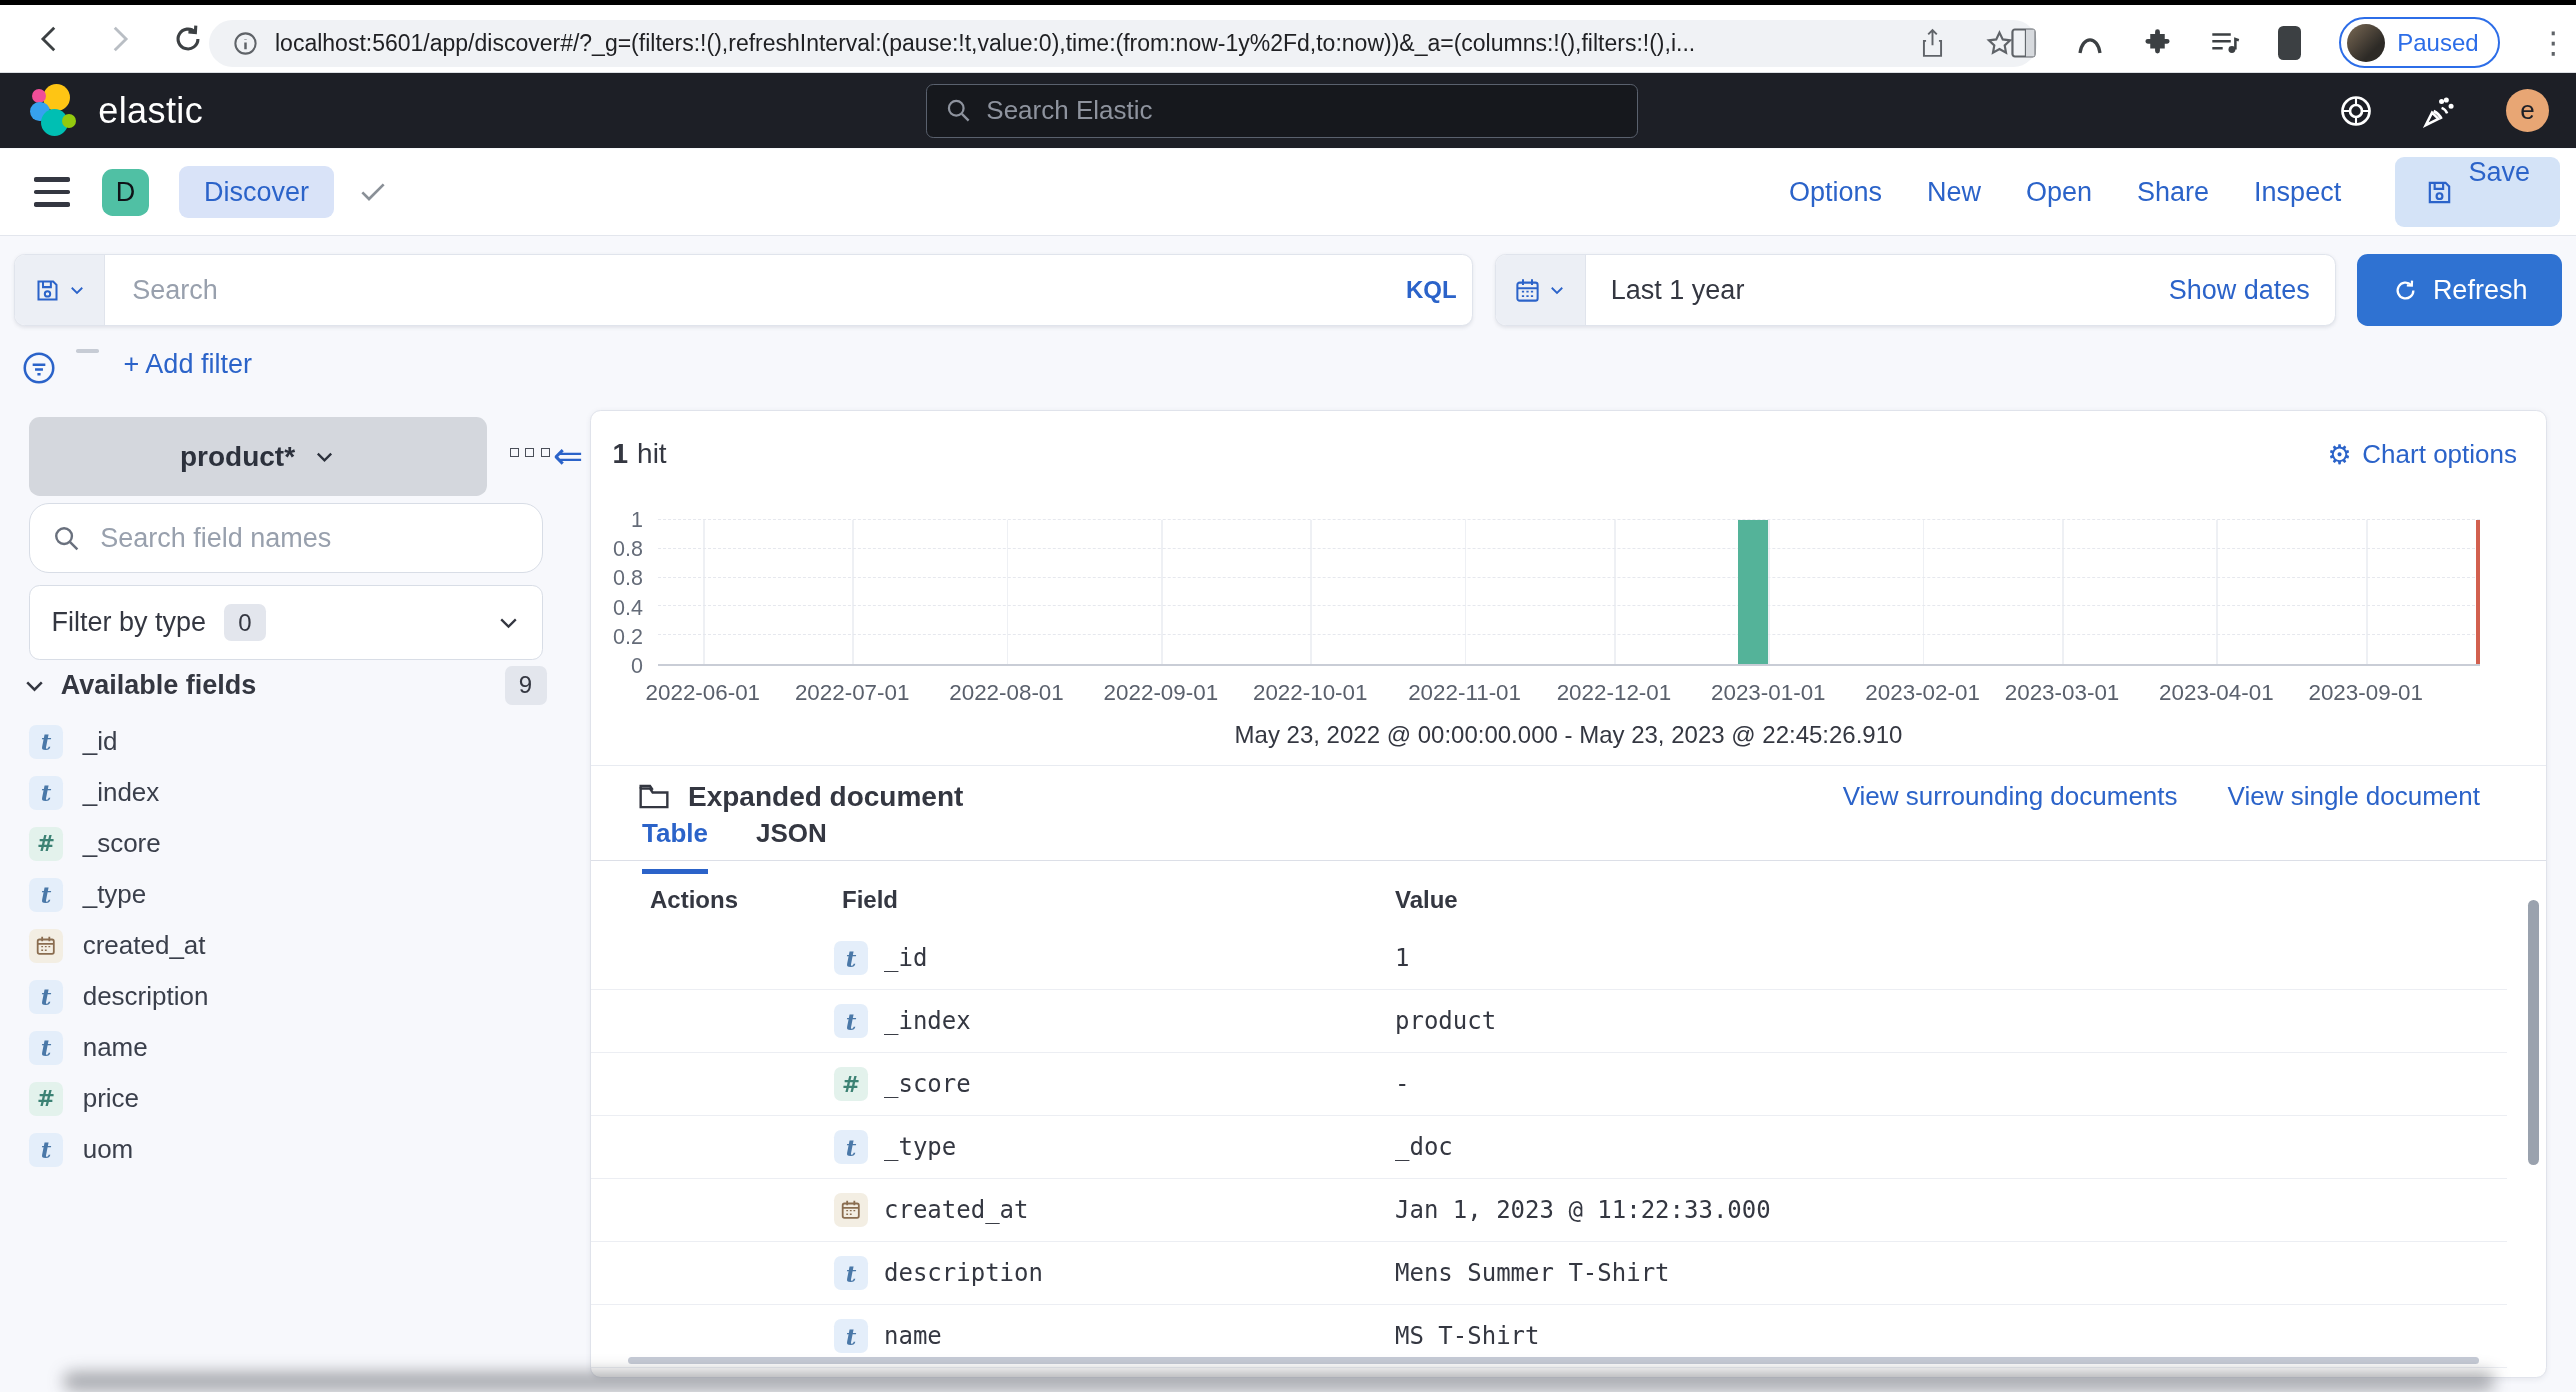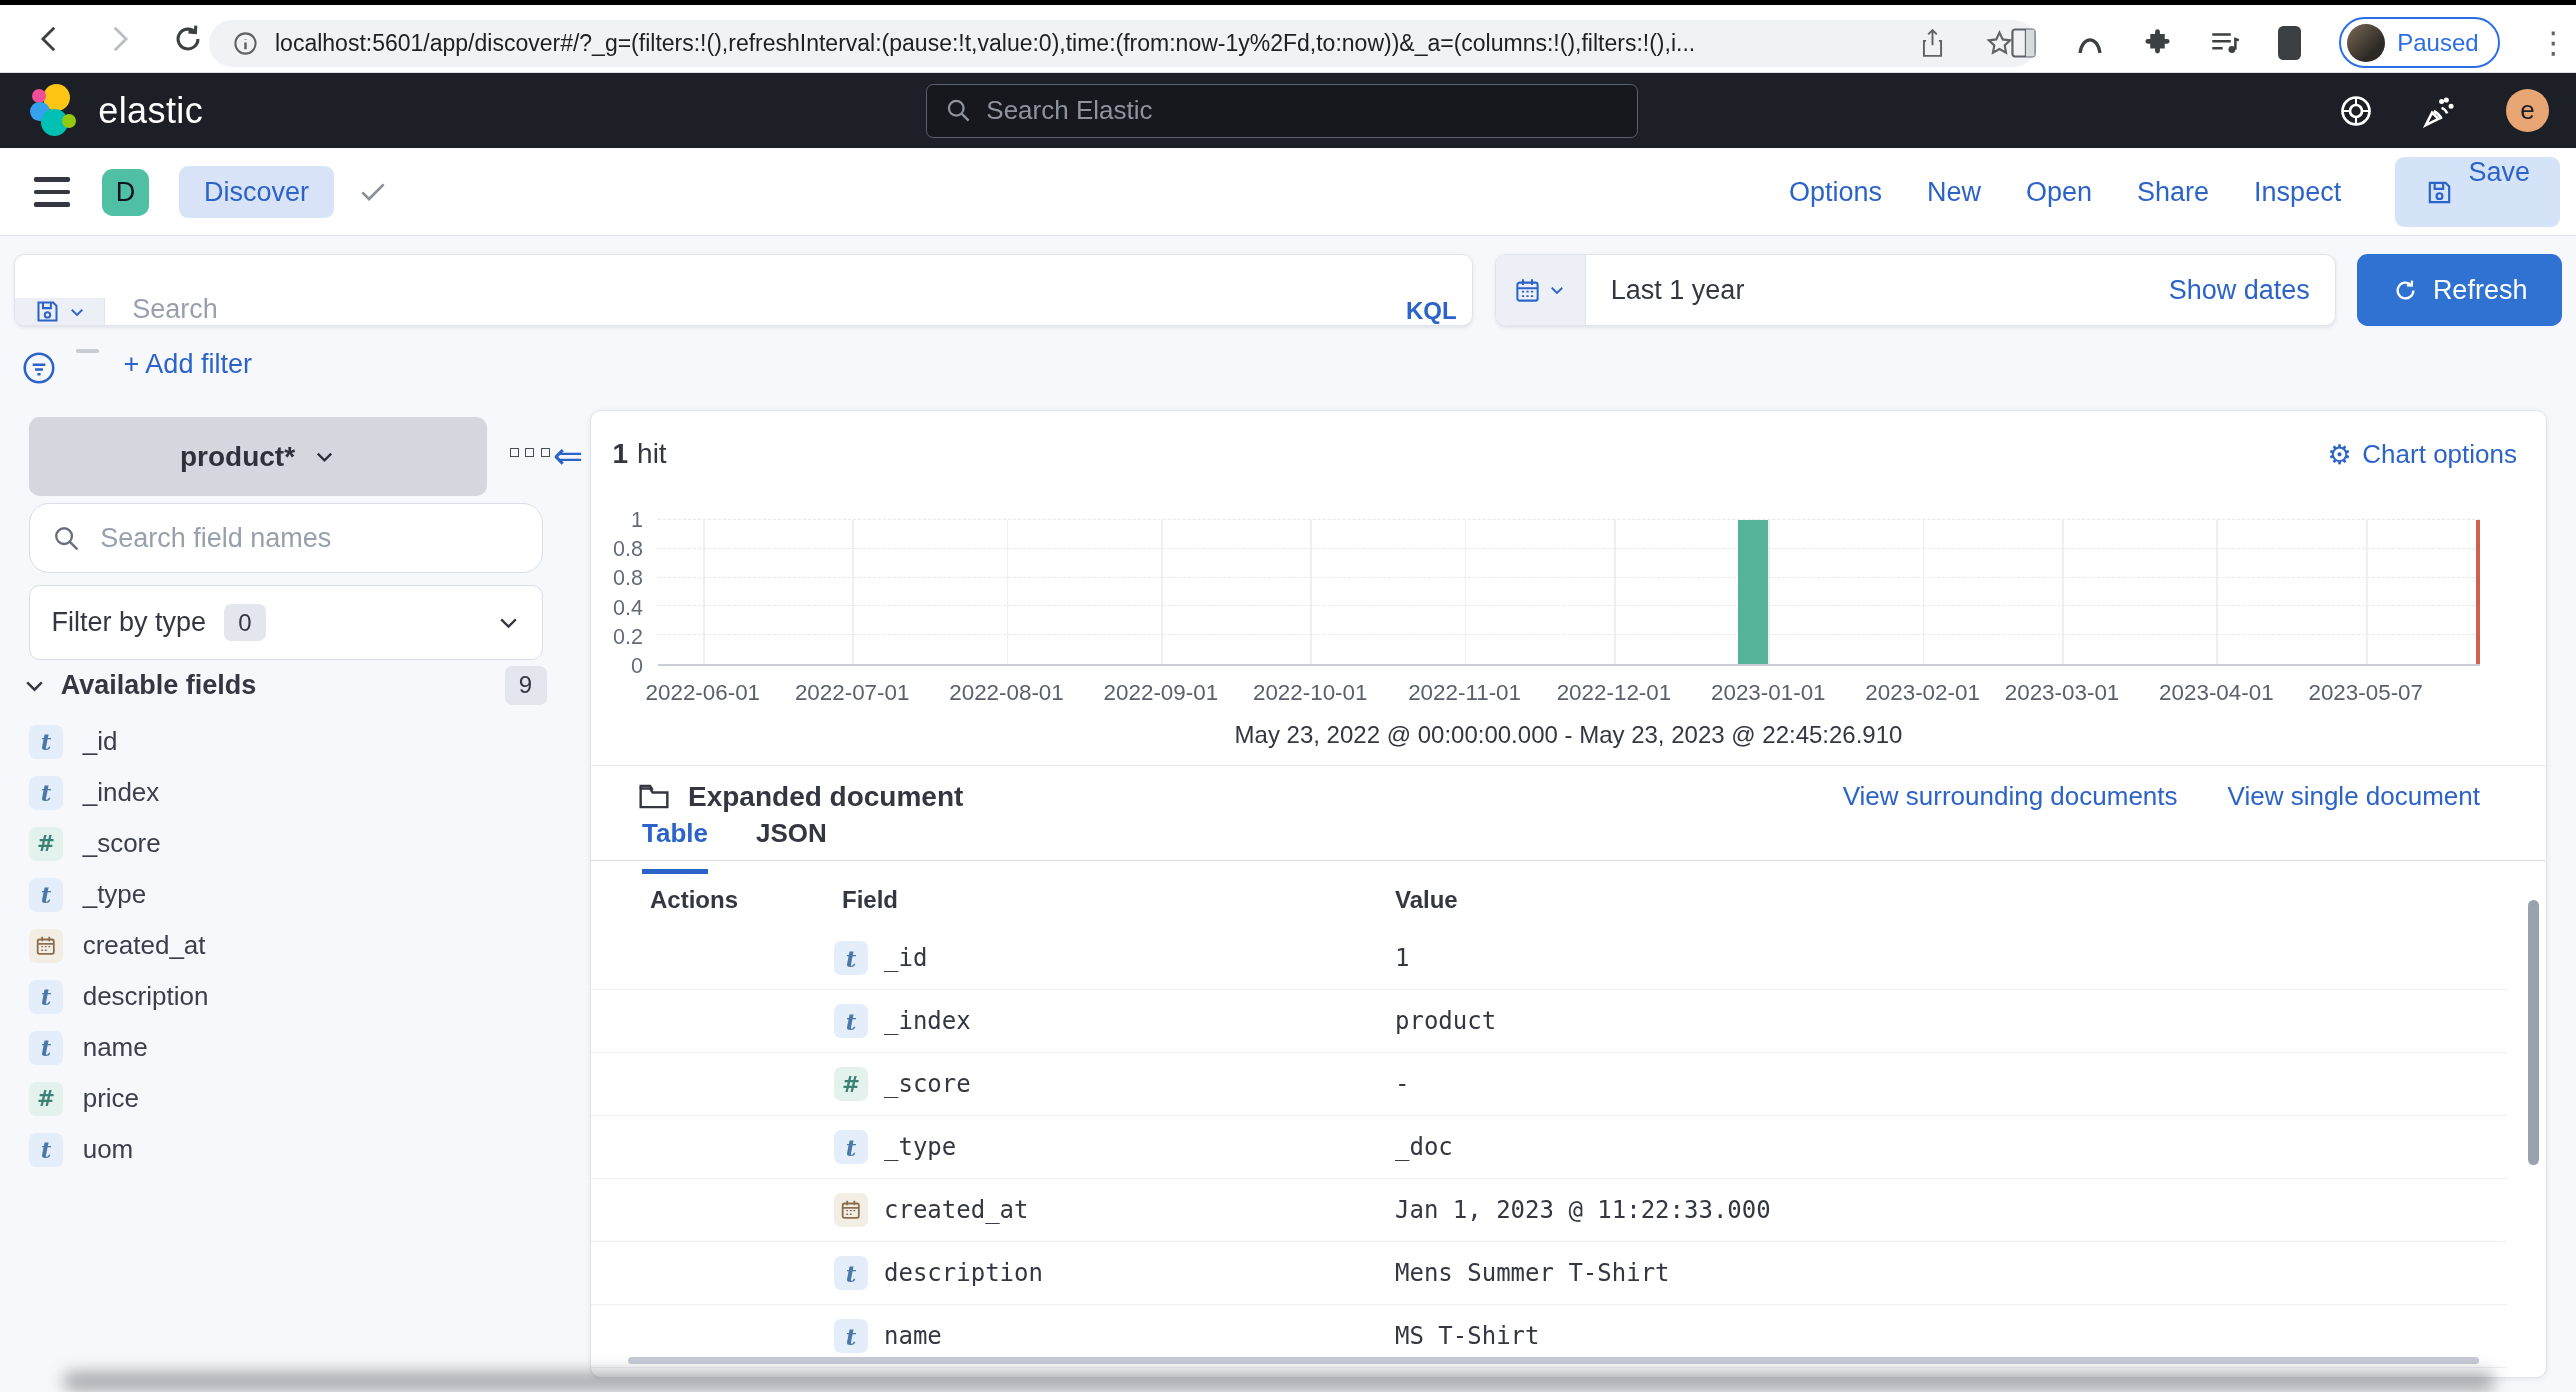--- a/index.html
+++ b/index.html
@@ -54,21 +54,21 @@
     padding:10.7px 25px; border-radius:9px; }
   .check-icon { margin-left:23px; }
   .kbn-right { margin-left:auto; display:flex; align-items:center; gap:45px; margin-right:16px; }
   .top-link { font-size:27px; color:#2b63c9; cursor:pointer; }
   .save-btn { display:flex; gap:14.3px; background:#d4e3f7; color:#2b63c9;
     border-radius:9px; height:70px; padding:0 30px; font-size:27px; font-weight:500; margin-left:9px; }
 
   
   .query-row { position:absolute; left:14.3px; top:254px; right:14.3px; height:72px; display:flex; gap:21.5px; }
   .search-control { width:1459px; display:flex; background:#fff; border-radius:10.7px;
-    border:0.9px solid #e0e4ec; box-shadow:0 1.8px 3.6px rgba(80,90,110,0.12); overflow:hidden;align-items:flex-end; }
+    border:0.9px solid #e0e4ec; box-shadow:0 1.8px 3.6px rgba(80,90,110,0.12); overflow:hidden; }
   .seg-gray { width:90px; background:#eceff5; display:flex; align-items:center; justify-content:center;
     gap:7.2px; border-right:1.8px solid #e0e4ec; }
   .search-input { flex:1; display:flex; align-items:center; padding-left:27px; }
   .placeholder { font-size:27px; color:#98a0ad; }
   .kql-seg { width:82px; display:flex; align-items:center; justify-content:center;
     font-size:24px; font-weight:700; color:#2b63c9; }
   .date-control { width:841px; display:flex; background:#fff; border-radius:10.7px;
     border:0.9px solid #e0e4ec; box-shadow:0 1.8px 3.6px rgba(80,90,110,0.12); overflow:hidden; }
   .date-main { flex:1; display:flex; align-items:center; padding:0 25px; }
   .time-range { font-size:27px; color:#343741; }
@@ -501,21 +501,21 @@
         <span class="xtick" style="left: 10.6572%;">2022-07-01</span>
         <span class="xtick" style="left: 19.1284%;">2022-08-01</span>
         <span class="xtick" style="left: 27.5995%;">2022-09-01</span>
         <span class="xtick" style="left: 35.7974%;">2022-10-01</span>
         <span class="xtick" style="left: 44.2686%;">2022-11-01</span>
         <span class="xtick" style="left: 52.4664%;">2022-12-01</span>
         <span class="xtick" style="left: 60.9376%;">2023-01-01</span>
         <span class="xtick" style="left: 69.4087%;">2023-02-01</span>
         <span class="xtick" style="left: 77.0601%;">2023-03-01</span>
         <span class="xtick" style="left: 85.5312%;">2023-04-01</span>
-        <span class="xtick" style="left: 93.7291%;">2023-05-07</span>
+        <span class="xtick" style="left: 93.7291%;">2023-09-01</span>
       </div>
     <div class="chart-caption">May 23, 2022 @ 00:00:00.000 - May 23, 2023 @ 22:45:26.910</div>
 
     <div class="panel-divider"></div>
 
     <div class="doc-header">
       <span class="icon-flex">
         <svg width="32" height="29" viewBox="0 0 24 20" fill="none" stroke="#343741" stroke-width="1.8">
             <path d="M2 4h7l2 3h11v11H2z"></path>
             <path d="M2 4v-2h7l2 3"></path>

